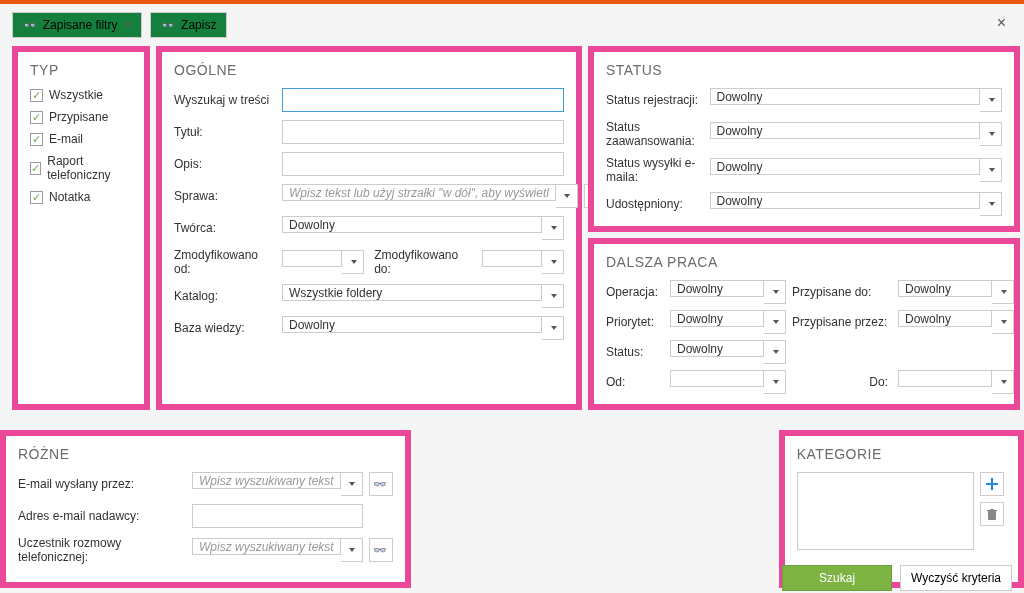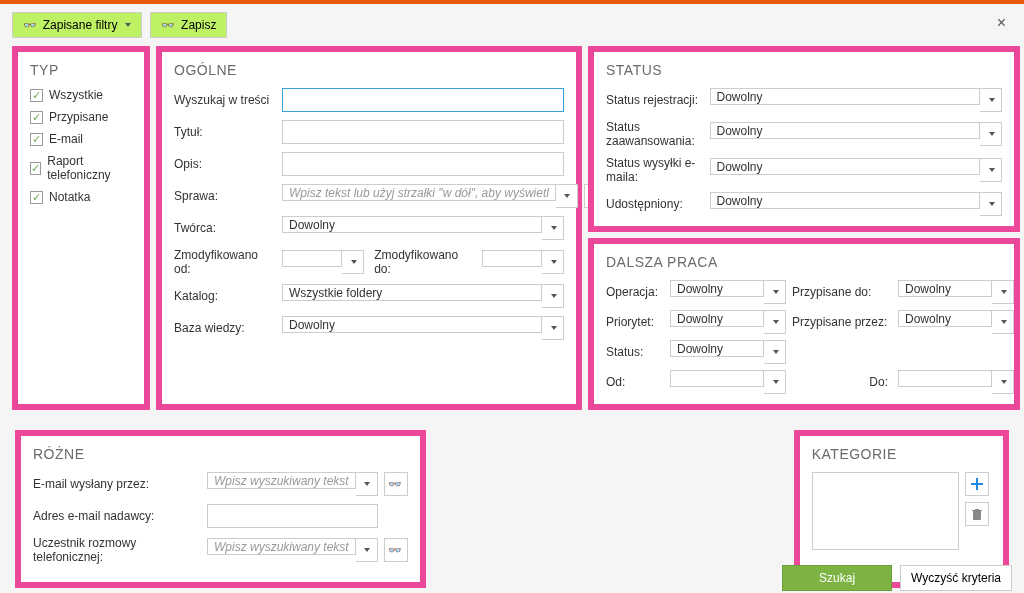--- a/index.html
+++ b/index.html
@@ -28,21 +28,21 @@
   }
   .close-x {
     position: absolute;
     right: 18px;
     top: 10px;
     font-size: 16px;
     color: #555;
     cursor: pointer;
   }
   .btn {
-    background: #bef264;
+    background: #15803d;
     border: 1px solid #ccc;
     padding: 4px 10px;
     font-size: 12px;
     display: inline-flex;
     align-items: center;
     gap: 6px;
     cursor: pointer;
     height: 26px;
   }
   .icon { display: inline-flex; align-items: center; justify-content: center; }
@@ -68,21 +68,21 @@
     margin-bottom: 10px;
   }
   .panel-typ { grid-column: 1; grid-row: 1; }
   .panel-ogolne { grid-column: 2; grid-row: 1; }
   .right-stack { grid-column: 3; grid-row: 1; display: flex; flex-direction: column; gap: 6px; }
   .panel-rozne { grid-column: 1 / span 2; grid-row: 2; width: 494px; }
   .panel-kategorie { grid-column: 2 / span 2; grid-row: 2; margin-left: 362px; width: 496px; }
 
   
   .row2 {
-    padding: 0 15px;
+    padding: 0 0;
     display: flex;
     gap: 6px;
     margin-top: 6px;
   }
   .row2 .panel-rozne { width: 498px; }
   .row2 .panel-kategorie { width: 498px; display:flex; flex-direction:column; }
 
   .chk-row {
     display: flex;
     align-items: center;

